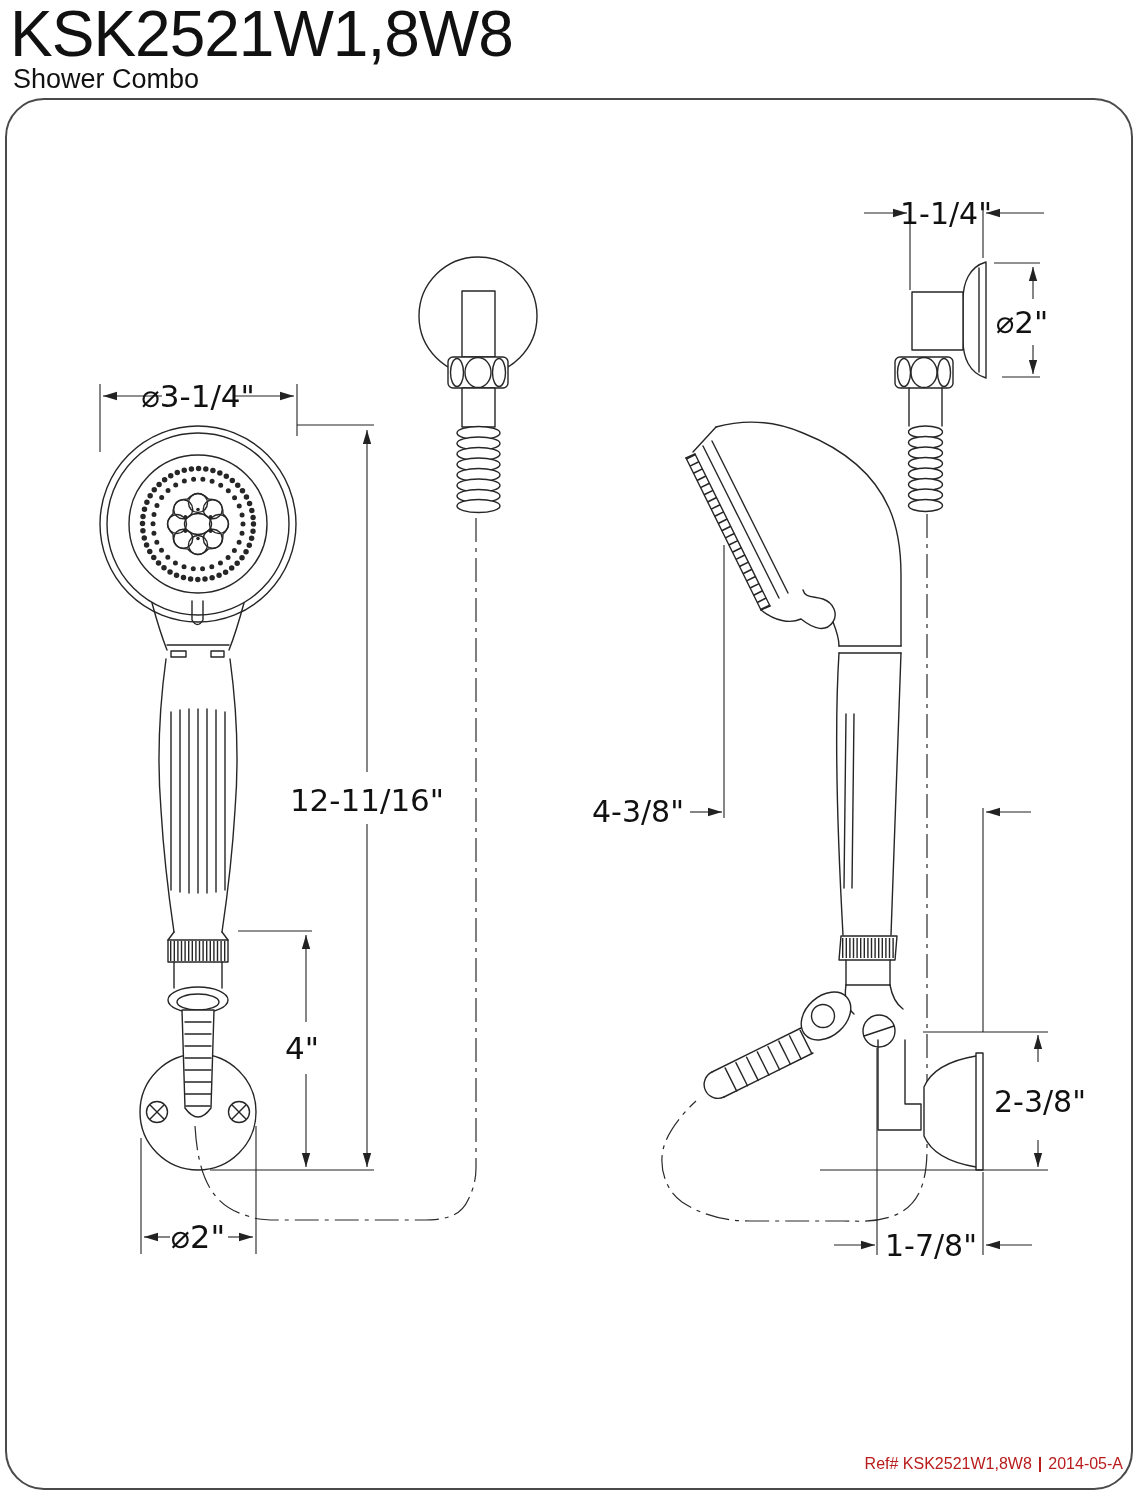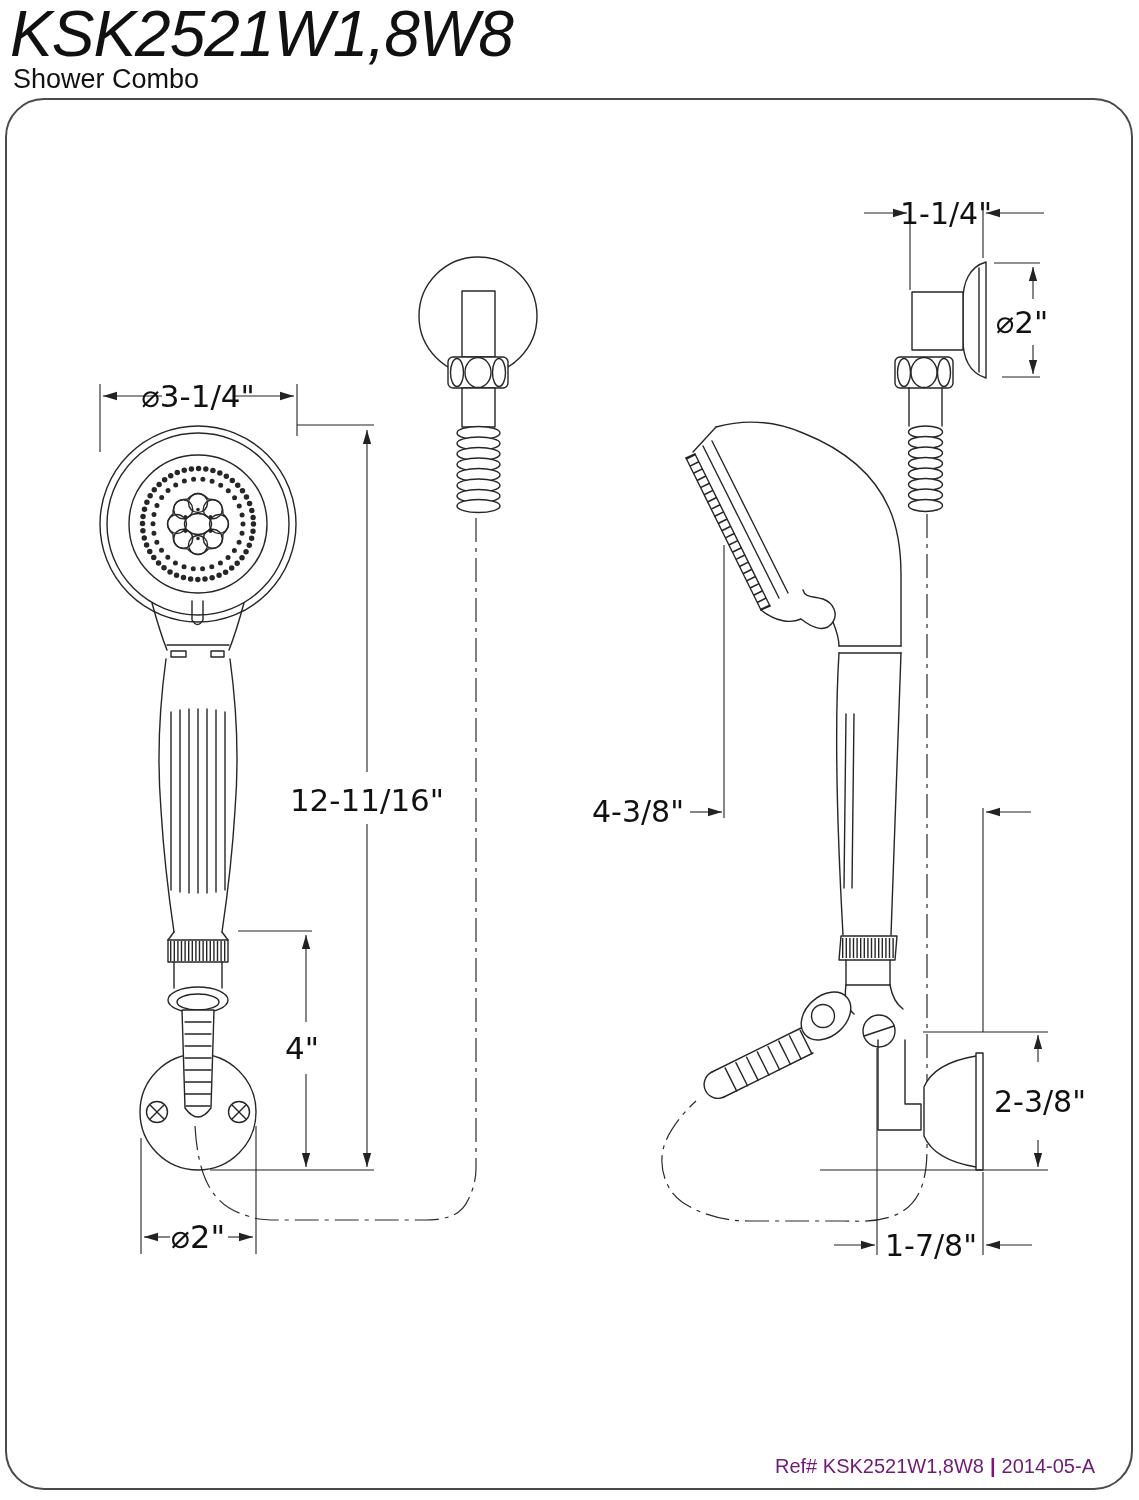--- a/index.html
+++ b/index.html
@@ -1,21 +1,21 @@
 <!DOCTYPE html>
 <html><head>
 <meta charset="utf-8">
 <style>
   html,body{margin:0;padding:0;background:#fff;}
   #stage{position:relative;width:1139px;height:1500px;background:#fff;overflow:hidden;
          font-family:"Liberation Sans",sans-serif;color:#111;}
   #title{position:absolute;left:10px;top:2px;font-size:64px;line-height:1;letter-spacing:-1px;
-         font-weight:500;color:#111;white-space:nowrap;font-style:italic;}
+         font-weight:500;color:#111;white-space:nowrap;}
   #subtitle{position:absolute;left:13px;top:66px;font-size:27px;line-height:1;color:#111;text-align:center;}
-  #footer{position:absolute;top:1455px;right:44px;font-size:20px;color:#701a75;white-space:nowrap;}
+  #footer{position:absolute;top:1455px;right:16px;font-size:16px;color:#b91c1c;white-space:nowrap;}
   #footer .sep{font-weight:bold;padding:0 6px;}
   svg{position:absolute;left:0;top:0;}
   .ln{fill:none;stroke:#262626;stroke-width:1.4;stroke-linecap:round;stroke-linejoin:round;}
   .lnf{fill:#ffffff;stroke:#262626;stroke-width:1.4;stroke-linejoin:round;}
   .dots{fill:none;stroke:#262626;stroke-linecap:round;}
   .hatch{fill:none;stroke:#262626;}
   .cl{fill:none;stroke:#2a2a2a;stroke-width:1.2;stroke-dasharray:24 6 4 6;}
   .dim{fill:none;stroke:#222;stroke-width:1.1;}
   .dtx{font-family:"DejaVu Sans","Liberation Sans",sans-serif;fill:#111;}
   .frame{fill:none;stroke:#4a4a4a;stroke-width:2;}

